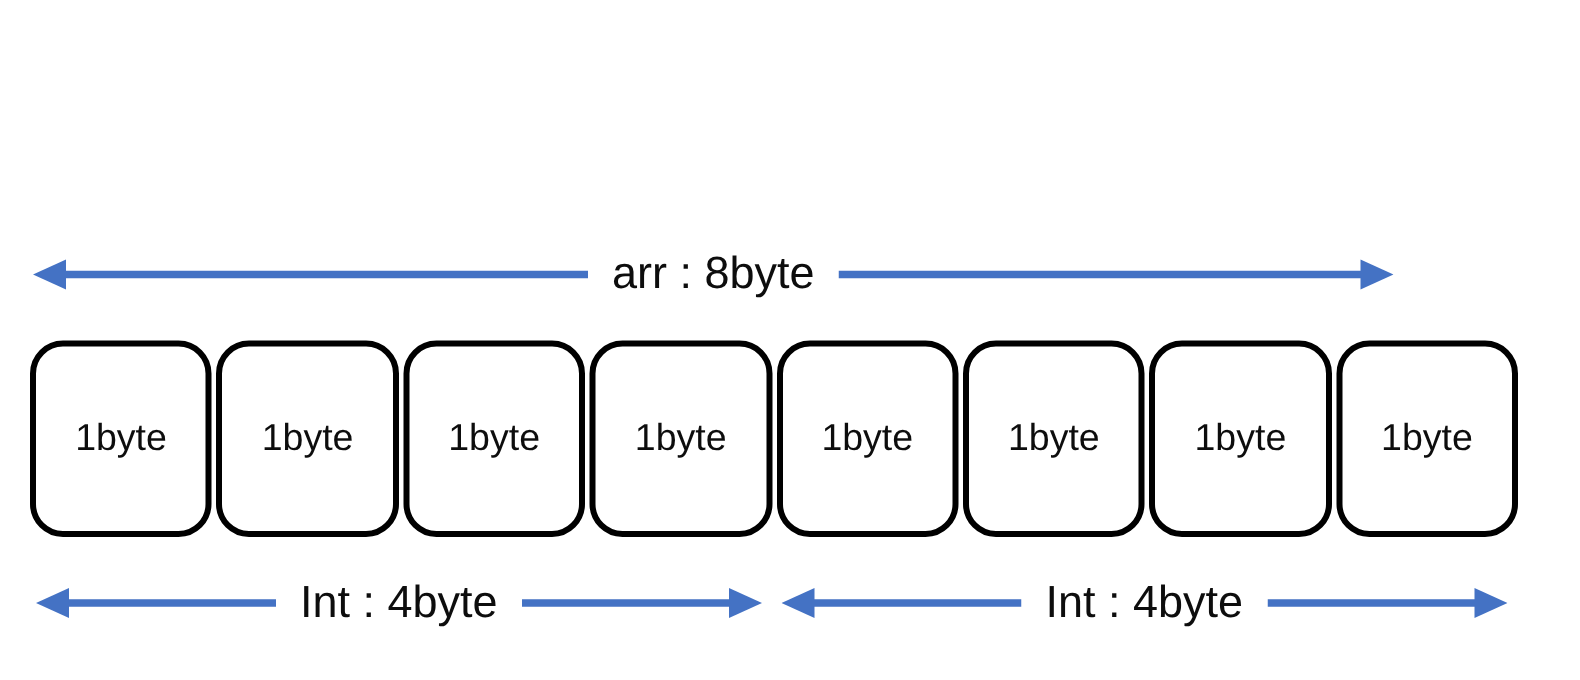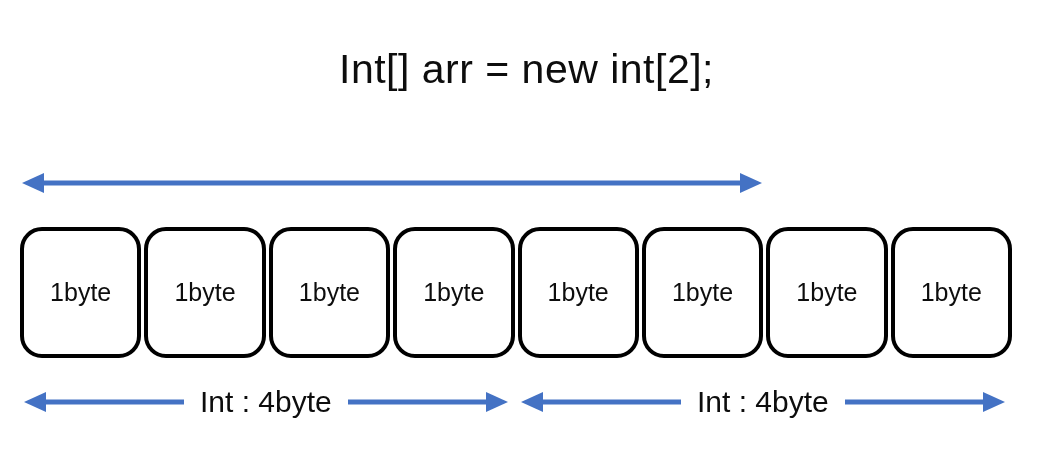--- a/index.html
+++ b/index.html
@@ -101,29 +101,29 @@
     top: 382px;
     width: 486px;
   }
   .measure-row.half .arrow-svg { width: 160px; }
 </style>
 </head>
 <body>
 
 <div id="canvas">
 
-  <div id="title">Int[] arr = new int[2];</div>
 
   <div id="row-arr" class="measure-row">
     <span class="arrow-head-left">
       <svg class="arrow-svg" viewBox="0 0 370 24" preserveAspectRatio="none" xmlns="http://www.w3.org/2000/svg">
         <polygon points="0,12 22,2 22,22" fill="#4472C4"></polygon>
         <rect x="20" y="9.5" width="350" height="5" fill="#4472C4"></rect>
       </svg>
     </span>
+    <span class="measure-label">arr : 8byte</span>
     <span class="arrow-head-right">
       <svg class="arrow-svg" viewBox="0 0 370 24" preserveAspectRatio="none" xmlns="http://www.w3.org/2000/svg">
         <rect x="0" y="9.5" width="350" height="5" fill="#4472C4"></rect>
         <polygon points="370,12 348,2 348,22" fill="#4472C4"></polygon>
       </svg>
     </span>
   </div>
 
   <div id="boxes">
     <div class="byte-box">

